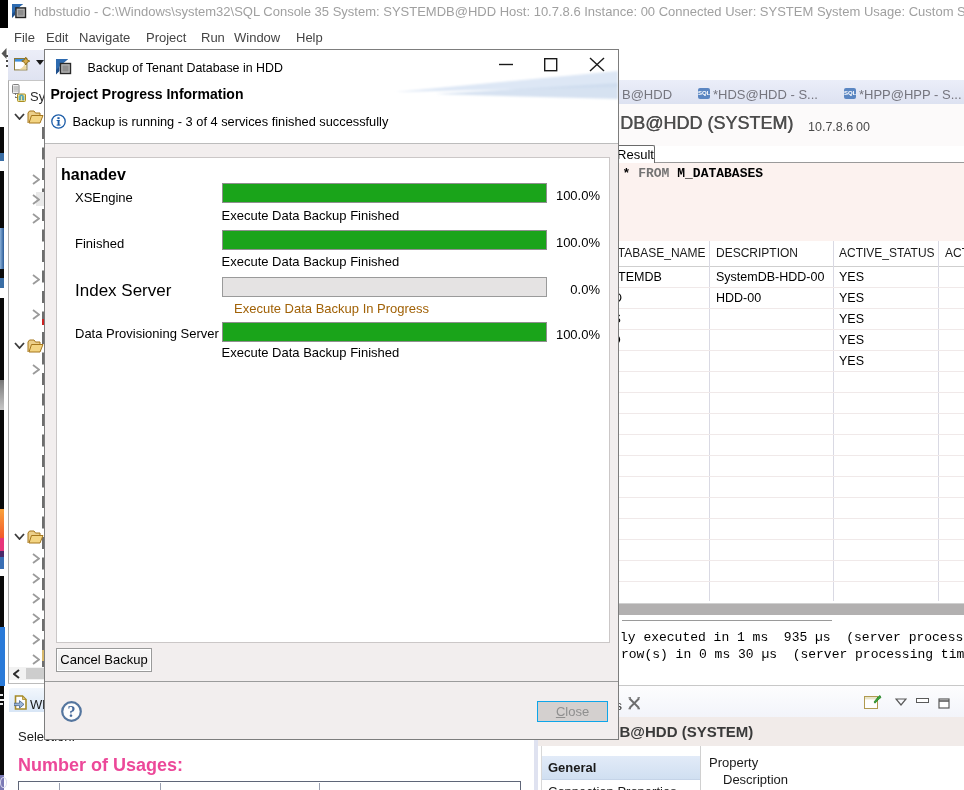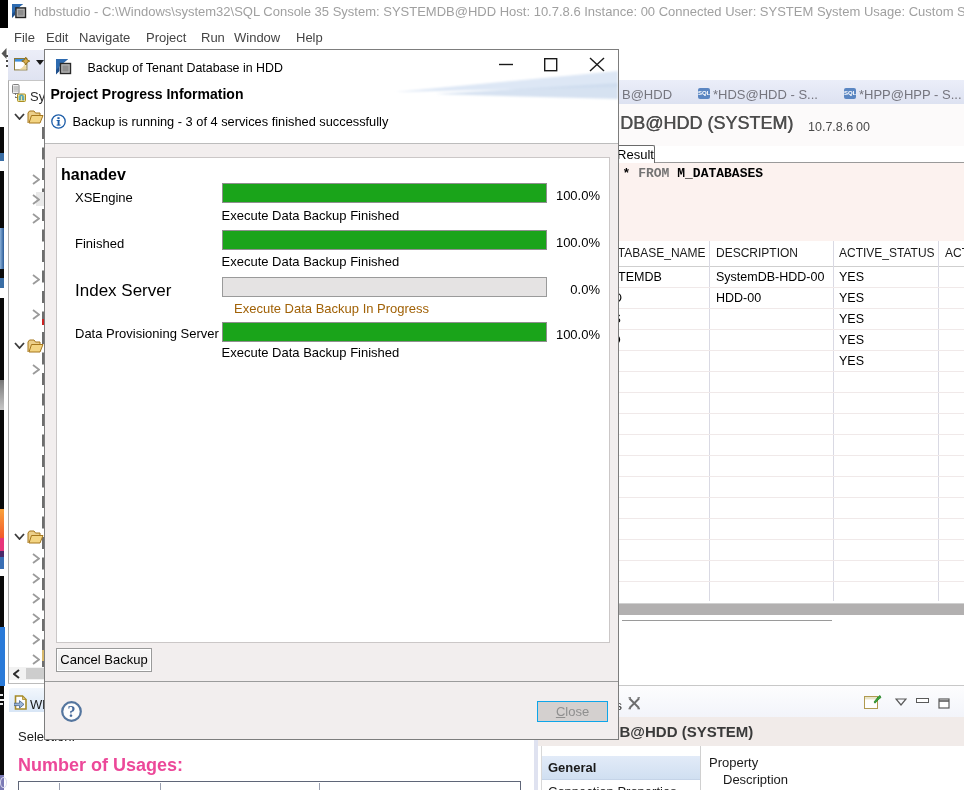--- a/index.html
+++ b/index.html
@@ -207,20 +207,22 @@
   <div class="a" style="left:594.5px;top:311.5px;font-size:12.5px;color:#000;">HDS</div>
   <div class="a" style="left:839px;top:311.5px;font-size:12.5px;color:#000;">YES</div>
   <div class="a" style="left:594.5px;top:332.5px;font-size:12.5px;color:#000;">HPD</div>
   <div class="a" style="left:839px;top:332.5px;font-size:12.5px;color:#000;">YES</div>
   <div class="a" style="left:839px;top:353.5px;font-size:12.5px;color:#000;">YES</div>
 
   <div class="a" style="left:538px;top:603px;width:426px;height:12px;background:#b2b0b0;border-top:1px solid #d0d0d0;"></div>
 
   <div class="a" style="left:538px;top:615px;width:426px;height:70px;background:#ffffff;"></div>
   <div class="a" style="left:622px;top:620px;width:210px;height:1px;background:#9a9a9a;"></div>
+  <div class="a mono" style="left:620px;top:630px;font-size:13px;color:#000;white-space:pre;">ly executed in 1 ms  935 µs  (server process</div>
+  <div class="a mono" style="left:621px;top:647px;font-size:13px;color:#000;white-space:pre;">row(s) in 0 ms 30 µs  (server processing tim</div>
 
   <div class="a" style="left:538px;top:685px;width:426px;height:32px;background:linear-gradient(#fdfdfe,#f2f4fa);border-top:1px solid #c8c8c8;"></div>
   <div class="a" style="left:615.5px;top:698px;font-size:13px;color:#333;">s</div>
   <svg class="a" style="left:628px;top:697px;" width="13" height="13" viewBox="0 0 13 13">
     <line x1="1.5" y1="1.5" x2="11" y2="11" stroke="#6e6e6e" stroke-width="1.9"></line>
     <line x1="11" y1="1.5" x2="1.5" y2="11" stroke="#6e6e6e" stroke-width="1.9"></line>
     <line x1="0.5" y1="0.8" x2="3" y2="0.8" stroke="#6e6e6e" stroke-width="1.2"></line>
     <line x1="9.5" y1="0.8" x2="12" y2="0.8" stroke="#6e6e6e" stroke-width="1.2"></line>
     <line x1="0.5" y1="11.7" x2="3" y2="11.7" stroke="#6e6e6e" stroke-width="1.2"></line>
     <line x1="9.5" y1="11.7" x2="12" y2="11.7" stroke="#6e6e6e" stroke-width="1.2"></line>

